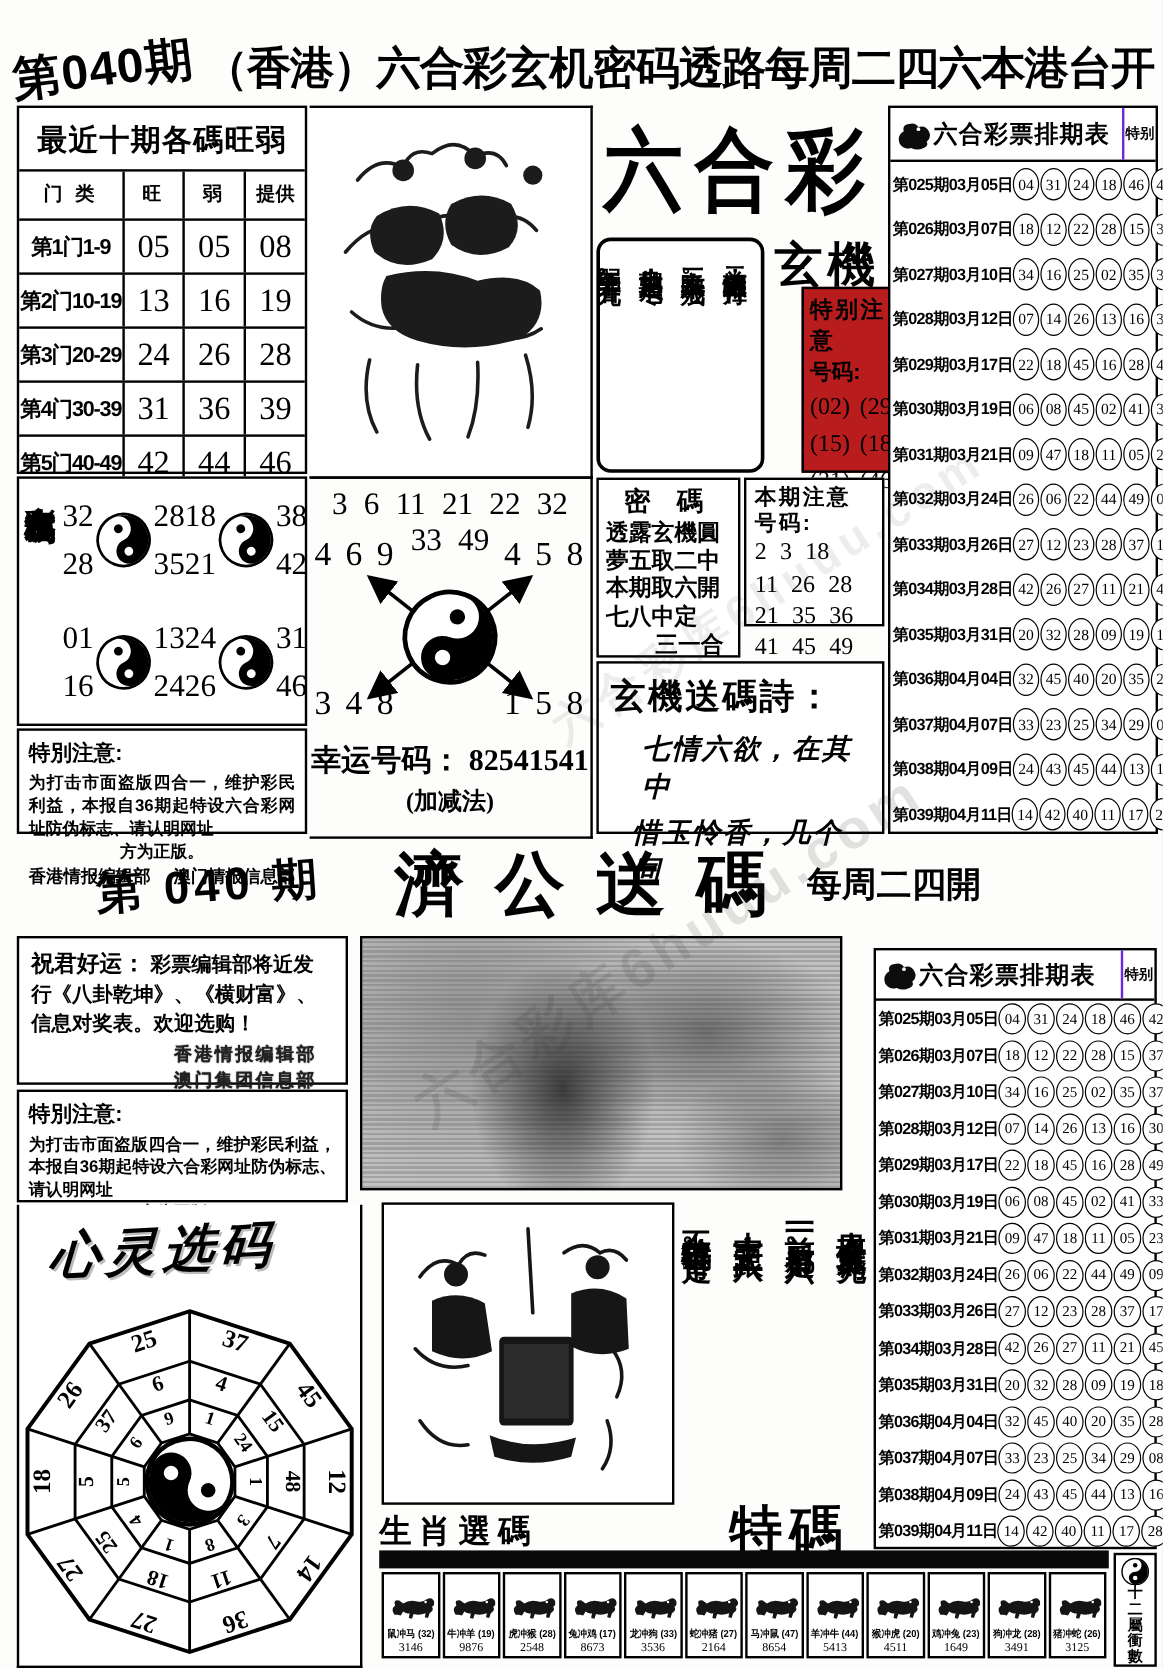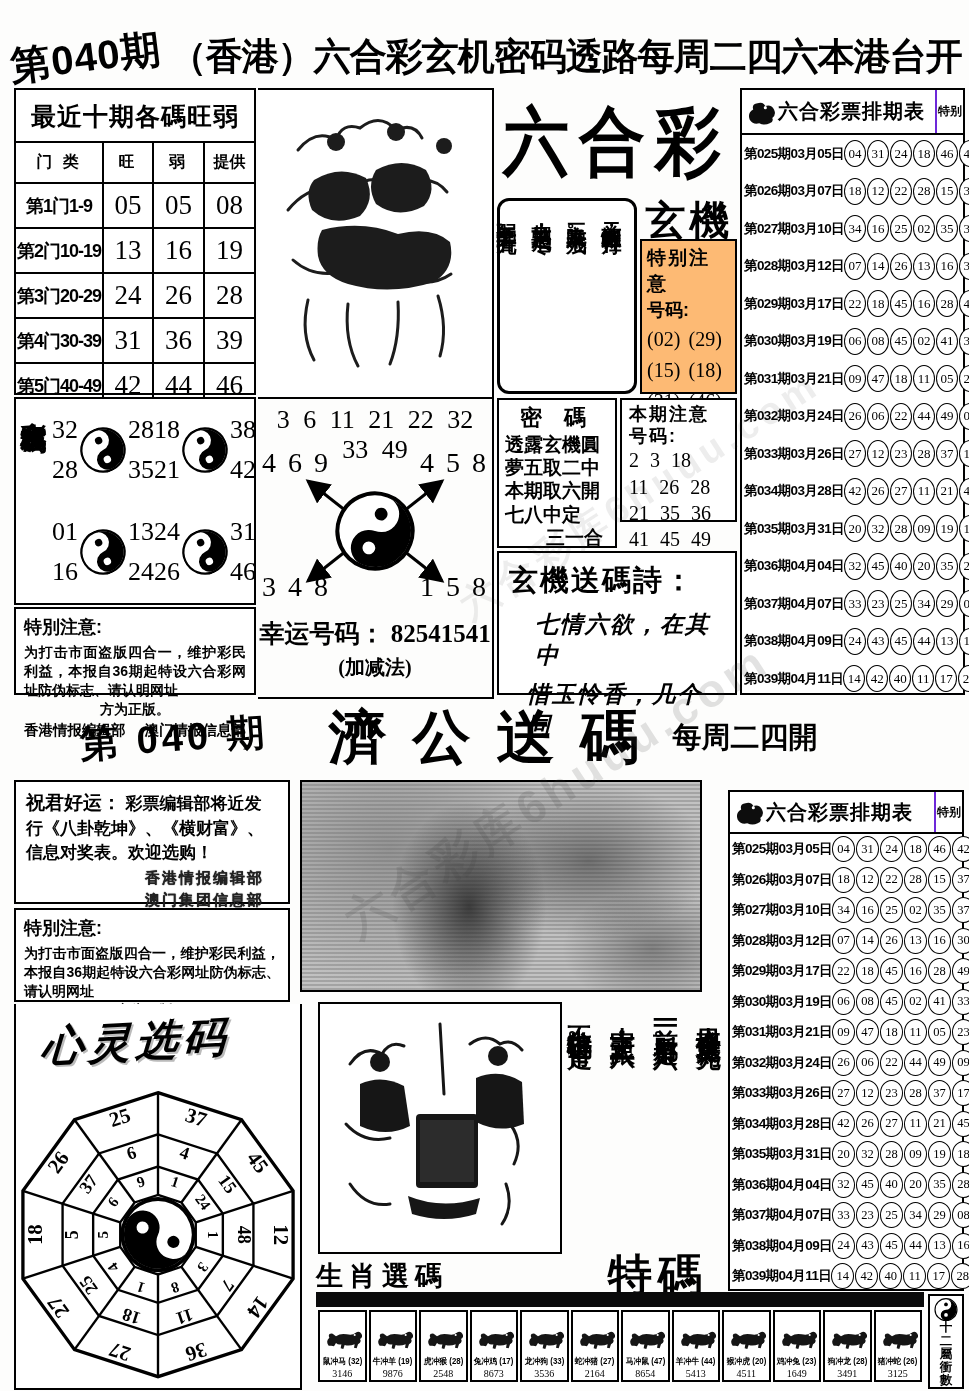--- a/index.html
+++ b/index.html
@@ -51,21 +51,21 @@
   .np-method{position:absolute;left:0;top:255px;width:100%;text-align:center;font-size:20px;font-weight:700;
              font-family:"Liberation Serif",serif;}
   
   .xj-big{left:497px;top:92px;width:240px;text-align:center;font-size:66px;font-weight:900;letter-spacing:10px;
           transform:scaleY(1.12);transform-origin:top;}
   .xj-sub{left:642px;top:193px;width:95px;text-align:center;font-size:40px;font-weight:900;letter-spacing:4px;}
   .xj-poembox{left:497px;top:198px;width:140px;height:196px;border:3px solid #000;border-radius:12px;background:#fff;
               box-sizing:border-box;padding:6px 4px;}
   .vpoem{writing-mode:vertical-rl;height:100%;width:100%;}
   .vpoem .vline{font-size:20px;font-weight:900;letter-spacing:2px;padding:0 4px;}
-  .xj-spec{left:640px;top:239px;width:97px;height:155px;border:2px solid #000;background:#fdba74;box-sizing:border-box;padding:4px 5px;}
+  .xj-spec{left:668px;top:239px;width:97px;height:155px;border:2px solid #000;background:#b91c1c;box-sizing:border-box;padding:4px 5px;}
   .xj-spec .t1{font-size:19px;font-weight:900;letter-spacing:2px;}
   .xj-spec .t2{font-size:18px;font-weight:900;margin-top:1px;}
   .xj-spec .sn{display:flex;flex-wrap:wrap;font-family:"Liberation Serif",serif;font-size:20px;margin-top:2px;}
   .xj-spec .sn span{width:50%;line-height:1.55;}
   
   .mima{left:497px;top:398px;width:120px;height:150px;padding:3px 6px;}
   .mima .t{font-size:22px;font-weight:900;text-align:center;letter-spacing:8px;}
   .mima .ln{font-size:19px;font-weight:700;font-family:"Liberation Serif",serif;line-height:1.22;}
   .mima .ln.indent{text-align:right;padding-right:6px;}
   .benqi{left:620px;top:398px;width:117px;height:124px;padding:4px 7px;}

